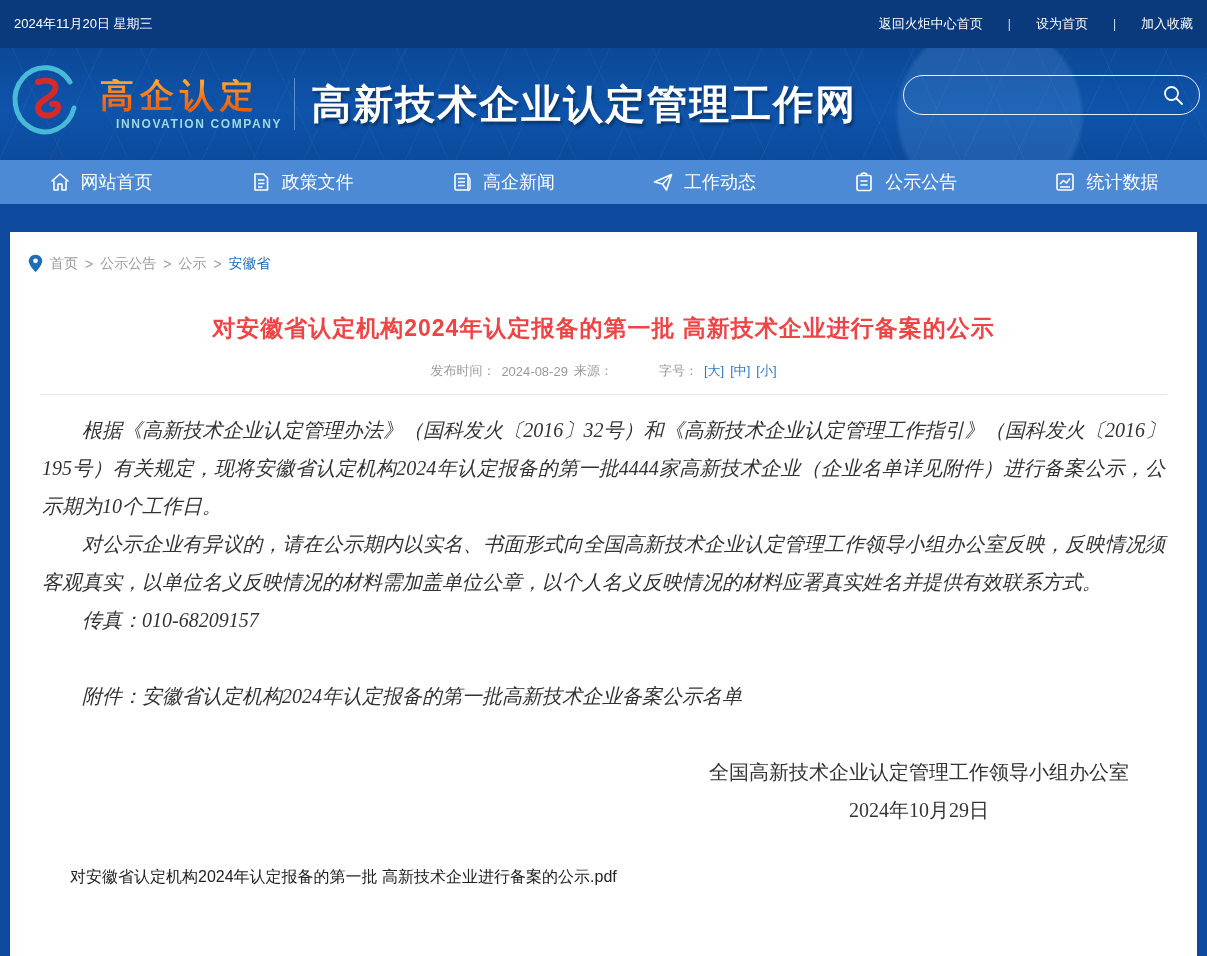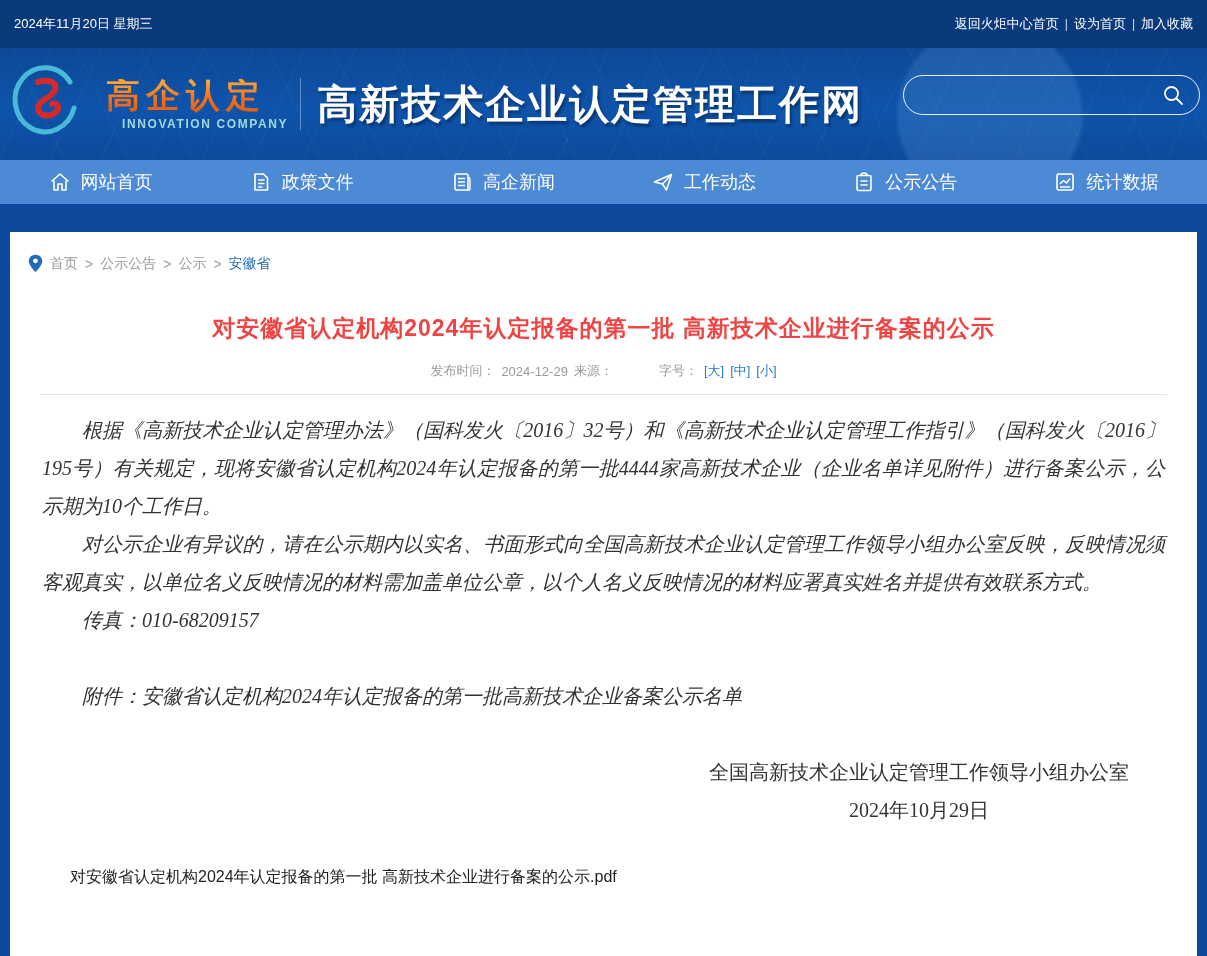--- a/index.html
+++ b/index.html
@@ -8,34 +8,34 @@
     font-family:"Liberation Sans","DejaVu Sans",sans-serif;
     background:#0d4a9d;
     width:1207px; height:956px; overflow:hidden;
   }
   
   .topbar {
     height:48px; background:#0b3a7c; color:#fff;
     display:flex; justify-content:space-between; align-items:center;
     padding:0 14px; font-size:13px;
   }
-  .topbar-links { display:flex; align-items:center; gap:6px; }
+  .topbar-links { display:flex; align-items:center; gap:25px; }
   .topbar-links a { color:#fff; text-decoration:none; cursor:pointer; }
   .topbar-sep { color:#cfe0f5; font-size:12px; }
   
   .header {
     height:112px; position:relative;
     background:
       radial-gradient(circle at 82% 60%, rgba(120,180,240,.18) 0 90px, transparent 95px),
       repeating-linear-gradient(115deg, rgba(255,255,255,.04) 0 1px, transparent 1px 46px),
       repeating-linear-gradient(65deg, rgba(255,255,255,.035) 0 1px, transparent 1px 58px),
       linear-gradient(180deg,#0c4897 0%, #0e54ab 55%, #0c4a9c 100%);
     display:flex; align-items:center; padding:0 8px;
   }
-  .logo-wrap { display:flex; align-items:center; gap:20px; }
+  .logo-wrap { display:flex; align-items:center; gap:14px; }
   .logo-mark { width:78px; height:80px; }
   .logo-text { display:flex; flex-direction:column; line-height:1; }
   .logo-zh {
     font-size:34px; font-weight:bold; letter-spacing:6px;
     font-family:"Liberation Serif","DejaVu Serif",serif;
     background:linear-gradient(180deg,#ffa333 10%, #f5731a 55%, #e85c07 100%);
     -webkit-background-clip:text; background-clip:text; color:transparent;
   }
   .logo-en { font-size:12px; color:#9fd9dd; letter-spacing:1.6px; margin-top:5px; font-weight:bold;margin-left:16px; }
   .header-divider { width:1px; height:52px; background:rgba(255,255,255,.35); margin:0 16px 0 12px; }
@@ -208,21 +208,21 @@
     <span>&gt;</span>
     <a>公示</a>
     <span>&gt;</span>
     <a class="current">安徽省</a>
   </div>
 
   <h2 class="article-title">对安徽省认定机构2024年认定报备的第一批 高新技术企业进行备案的公示</h2>
 
   <div class="article-meta">
     <span>发布时间：</span>
-      <span>2024-12-29</span>
+      <span>2024-08-29</span>
     <span>来源：</span>
     <span class="meta-gap"></span>
     <span>字号：</span>
     <span class="fontsize-opt">[大]</span>
     <span class="fontsize-opt">[中]</span>
     <span class="fontsize-opt">[小]</span>
   </div>
 
   <div class="meta-divider"></div>
 

